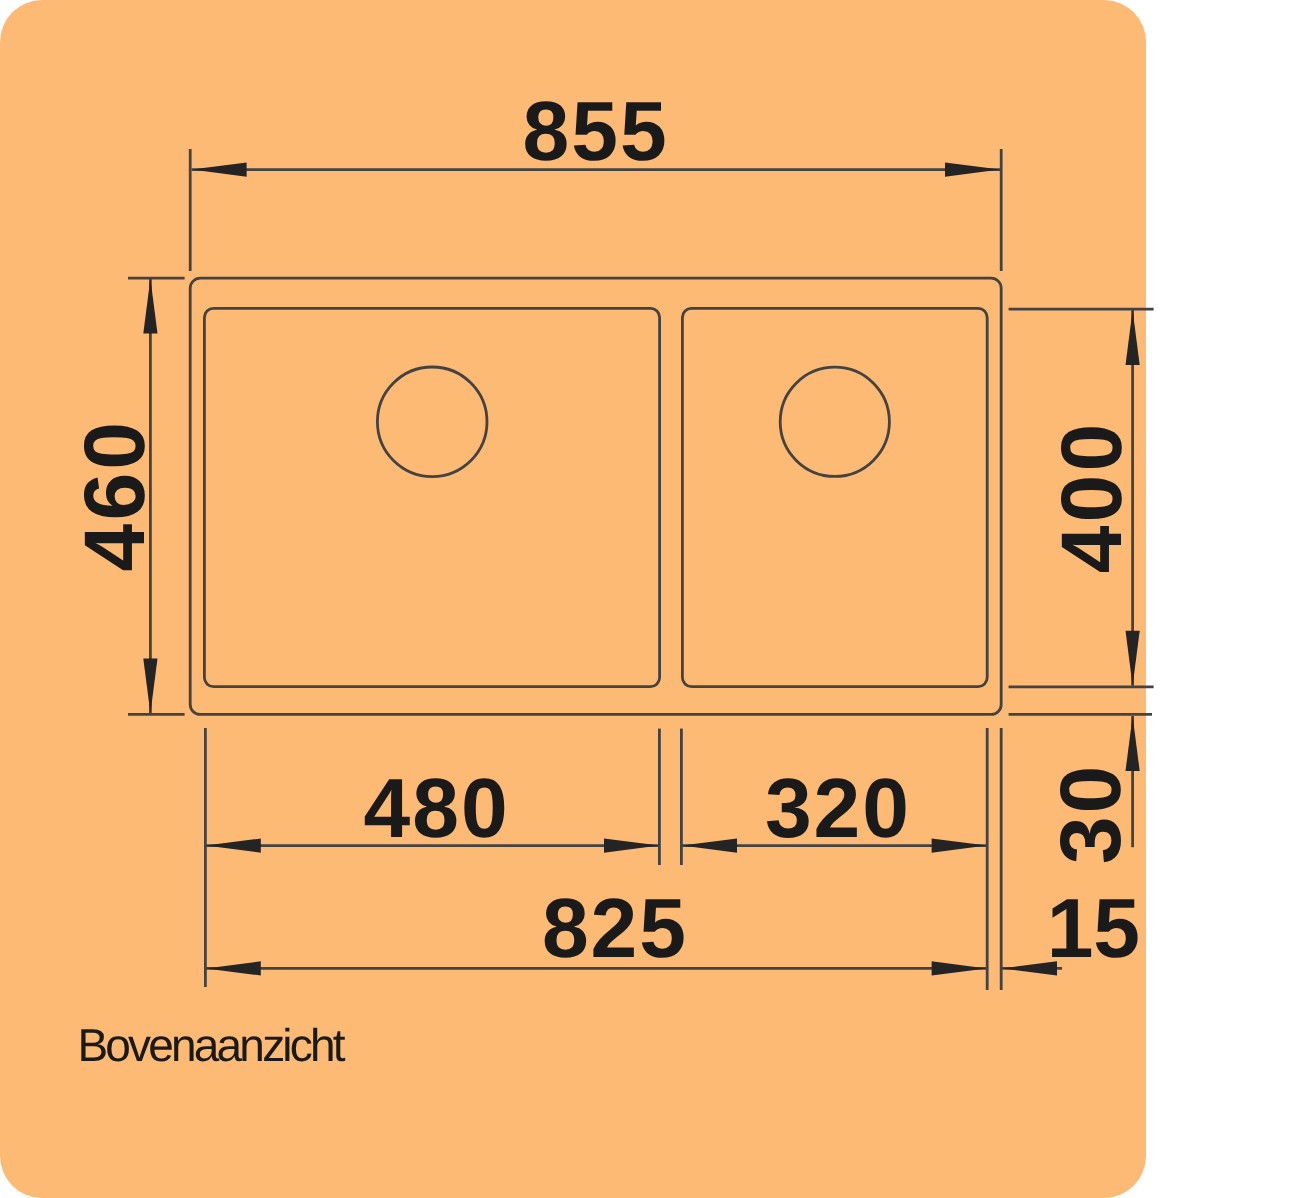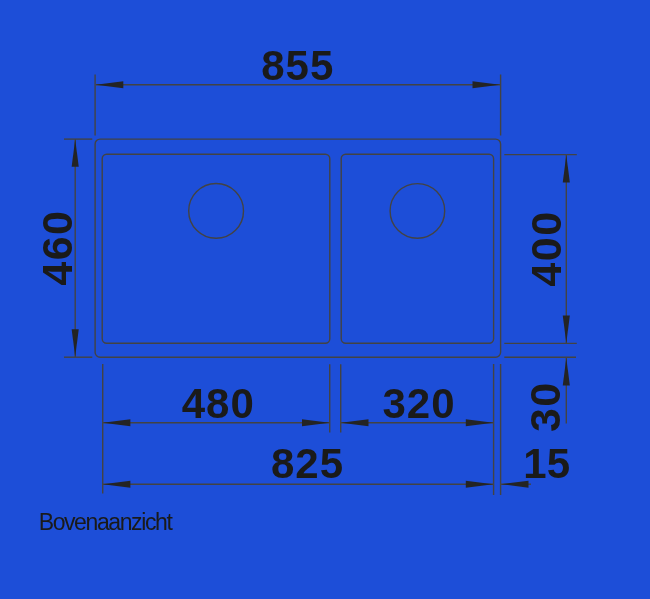--- a/index.html
+++ b/index.html
@@ -1,17 +1,17 @@
 <!DOCTYPE html>
 <html><head>
 <meta charset="utf-8">
 <title>Bovenaanzicht</title>
 <style>
   html,body{margin:0;padding:0;background:#ffffff;}
-  .wrap{width:650px;height:599px;position:relative;background:#1d4ed8;}
+  .wrap{width:573px;height:599px;position:relative;background:#fdba74;border-radius:21px;}
   svg{display:block;}
   text{font-family:"Liberation Sans",sans-serif;}
 </style>
 </head>
 <body>
 <div class="wrap">
 <svg width="650" height="599" viewBox="0 0 650 599">
 <g stroke="#434343" stroke-width="1.4" fill="none">
 
   <rect x="95.1" y="139.1" width="405.5" height="218.1" rx="5" ry="5"></rect>

